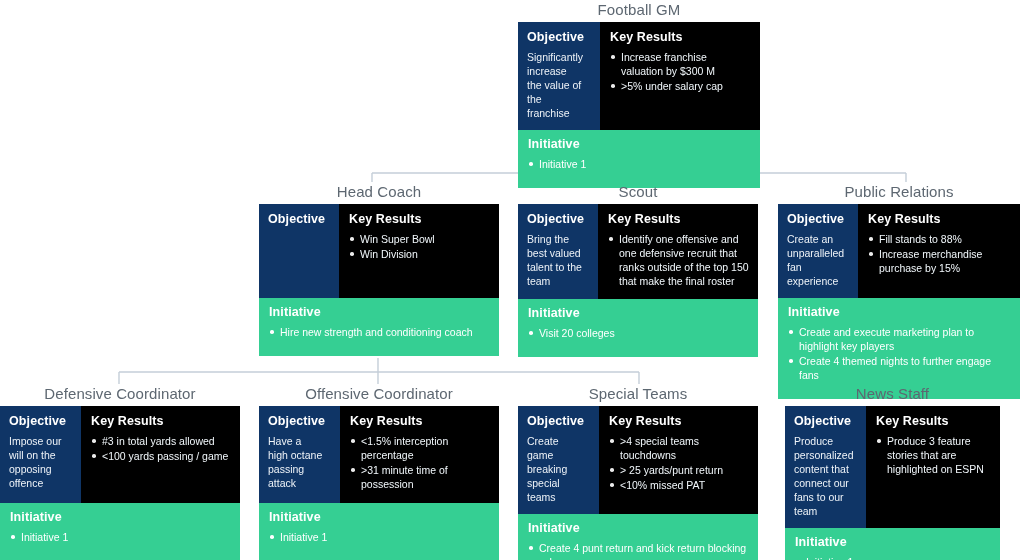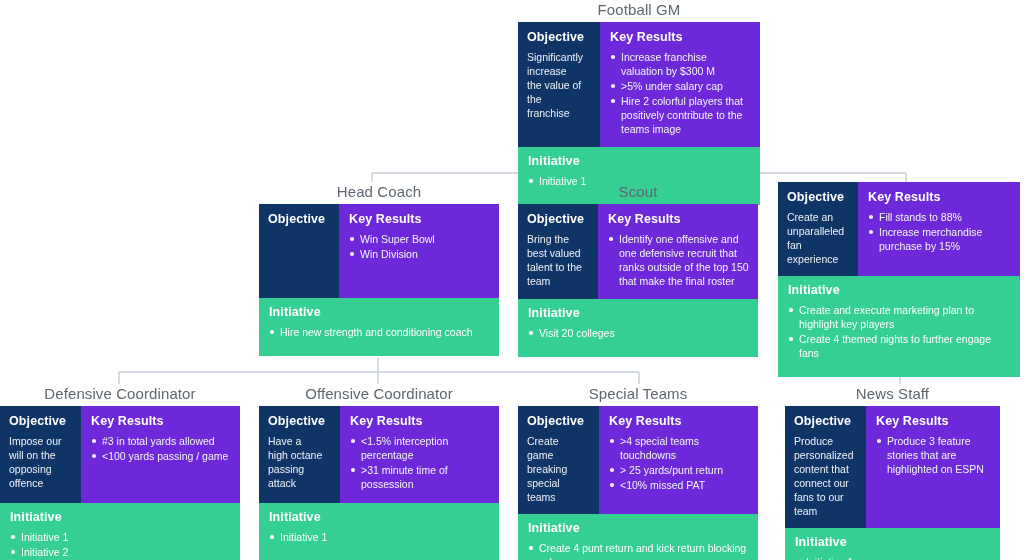--- a/index.html
+++ b/index.html
@@ -17,21 +17,21 @@
     height:19px;line-height:19px;margin-bottom:3px;
     white-space:nowrap;
   }
   .card{display:flex;flex-direction:column;width:100%;}
   .card-top{display:flex;flex-direction:row;align-items:stretch;}
   .col-obj{
     background:#0f3566;color:#ffffff;
     padding:8px 16px 10px 9px;box-sizing:border-box;
   }
   .col-kr{
-    background:#6d28d9;color:#ffffff;flex:1;
+    background:#000000;color:#ffffff;flex:1;
     padding:8px 9px 10px 10px;box-sizing:border-box;
   }
   .band-init{
     background:#35cf93;color:#ffffff;
     padding:7px 9px 16px 10px;box-sizing:border-box;
   }
   .h{
     font-size:12.5px;font-weight:700;line-height:15px;
     margin:0 0 5px 0;letter-spacing:.1px;
   }
@@ -82,21 +82,20 @@
       <div class="card-top">
         <div class="col-obj" style="width:82px;min-height:98px;">
           <div class="h">Objective</div>
           <div class="obj-text">Significantly increase the value of the franchise</div>
         </div>
         <div class="col-kr">
           <div class="h">Key Results</div>
           <ul>
             <li>Increase franchise valuation by $300 M</li>
             <li>&gt;5% under salary cap</li>
-            <li>Hire 2 colorful players that positively contribute to the teams image</li>
           </ul>
         </div>
       </div>
       <div class="band-init" style="min-height:38px;">
         <div class="h">Initiative</div>
         <ul>
           <li>Initiative 1</li>
         </ul>
       </div>
     </div>
@@ -144,20 +143,21 @@
       <div class="band-init" style="min-height:49px;">
         <div class="h">Initiative</div>
         <ul>
           <li>Visit 20 colleges</li>
         </ul>
       </div>
     </div>
   </div>
 
   <div class="node" style="left:778px;top:182px;width:242px;">
+    <div class="node-title">Public Relations</div>
     <div class="card">
       <div class="card-top">
         <div class="col-obj" style="width:80px;min-height:94px;">
           <div class="h">Objective</div>
           <div class="obj-text">Create an unparalleled fan experience</div>
         </div>
         <div class="col-kr">
           <div class="h">Key Results</div>
           <ul>
             <li>Fill stands to 88%</li>
@@ -188,21 +188,20 @@
           <ul>
             <li>#3 in total yards allowed</li>
             <li>&lt;100 yards passing / game</li>
           </ul>
         </div>
       </div>
       <div class="band-init" style="min-height:56px;">
         <div class="h">Initiative</div>
         <ul>
           <li>Initiative 1</li>
-          <li>Initiative 2</li>
         </ul>
       </div>
     </div>
   </div>
 
   <div class="node" style="left:259px;top:384px;width:240px;">
     <div class="node-title">Offensive Coordinator</div>
     <div class="card">
       <div class="card-top">
         <div class="col-obj" style="width:81px;min-height:97px;">

